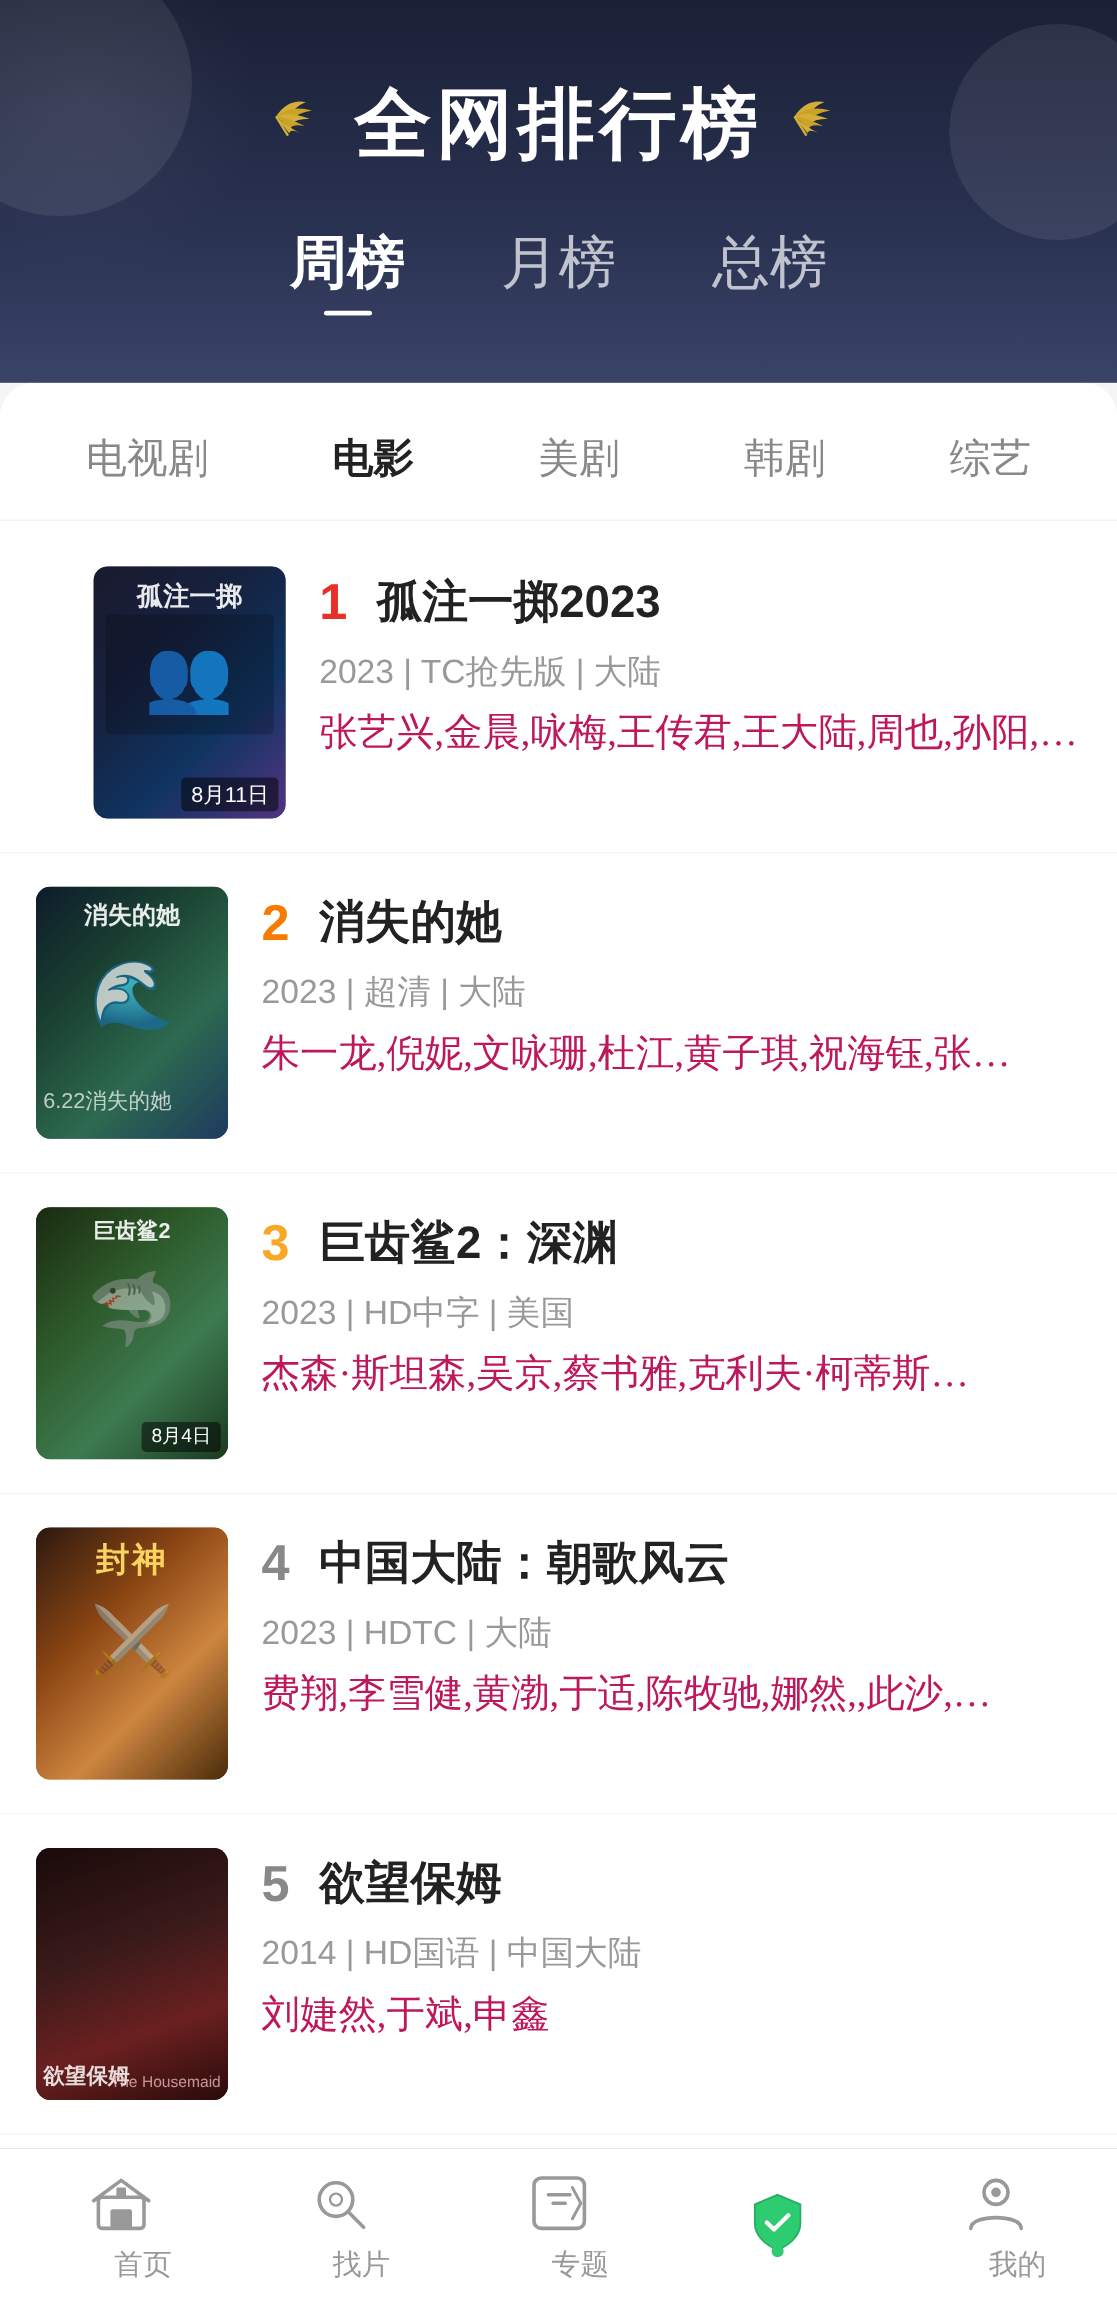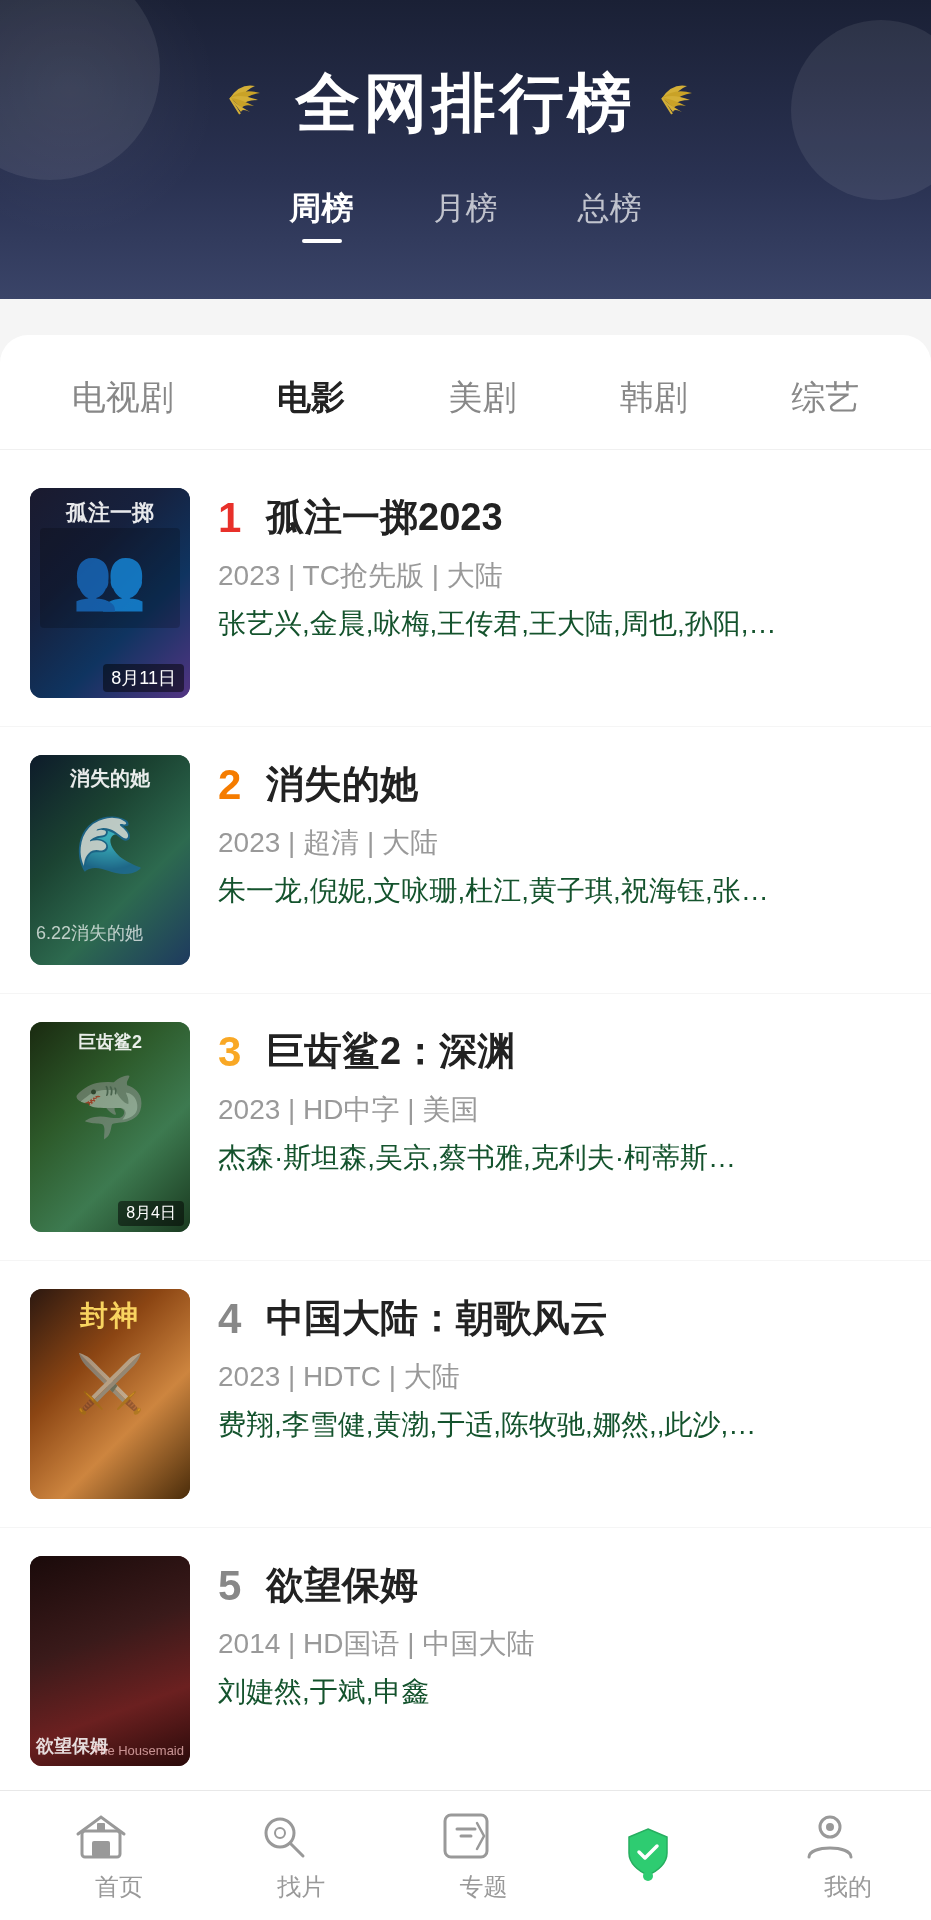--- a/index.html
+++ b/index.html
@@ -45,21 +45,21 @@
 
     
     .period-tabs {
       display: flex;
       justify-content: center;
       gap: 80px;
       margin-top: 40px;
       padding-bottom: 20px;
     }
     .period-tab {
-      font-size: 32px;
+      font-size: 48px;
       color: rgba(255,255,255,0.7);
       cursor: pointer;
       padding-bottom: 8px;
       position: relative;
     }
     .period-tab.active {
       color: #fff;
       font-weight: bold;
     }
     .period-tab.active::after {
@@ -81,21 +81,20 @@
       margin-top: 0;
       padding-bottom: 140px;
     }
 
     
     .category-tabs {
       display: flex;
       justify-content: space-around;
       padding: 36px 20px 24px;
       border-bottom: 1px solid #f0f0f0;
-      margin-top: 36px;
     }
     .category-tab {
       font-size: 34px;
       color: #888;
       cursor: pointer;
       padding: 4px 8px;
     }
     .category-tab.active {
       color: #222;
       font-weight: bold;
@@ -116,21 +115,21 @@
       width: 160px;
       height: 210px;
       border-radius: 12px;
       background: #ccc;
       flex-shrink: 0;
       overflow: hidden;
       position: relative;
     }
 
     
-    .poster-1 { background: linear-gradient(135deg, #1a1a2e 0%, #16213e 40%, #0f3460 70%, #533483 100%); }
+    .poster-1 { background: linear-gradient(135deg, #1a1a2e 0%, #16213e 40%, #0f3460 70%, #533483 100%); margin-left: 48px; }
     .poster-2 { background: linear-gradient(135deg, #0d1b2a 0%, #1b4332 40%, #2d6a4f 70%, #1e3a5f 100%); }
     .poster-3 { background: linear-gradient(135deg, #2d4a22 0%, #4a7c59 30%, #3d6b4f 60%, #1a3a2a 100%); }
     .poster-4 { background: linear-gradient(135deg, #2c1810 0%, #8b4513 40%, #cd853f 70%, #4a2c0a 100%); }
     .poster-5 { background: linear-gradient(135deg, #1a0a0a 0%, #4a1a1a 40%, #8b2020 70%, #2a0a0a 100%); }
     .poster-6 { background: linear-gradient(135deg, #1a2a1a 0%, #2d4a1e 40%, #4a6830 70%, #1a3a10 100%); }
 
     .movie-info {
       flex: 1;
       margin-left: 28px;
       padding-top: 4px;
@@ -155,22 +154,23 @@
       font-size: 38px;
       font-weight: bold;
       color: #222;
     }
     .movie-meta {
       font-size: 28px;
       color: #999;
       margin-bottom: 10px;
     }
     .movie-cast {
-      font-size: 28px;
-      color: #14532d;
+      font-size: 32px;
+      color: #be185d;
+      font-family: Liberation Serif, serif;
     }
 
     
     .bottom-nav {
       position: fixed;
       bottom: 0;
       left: 0;
       width: 931px;
       height: 130px;
       background: #fff;

